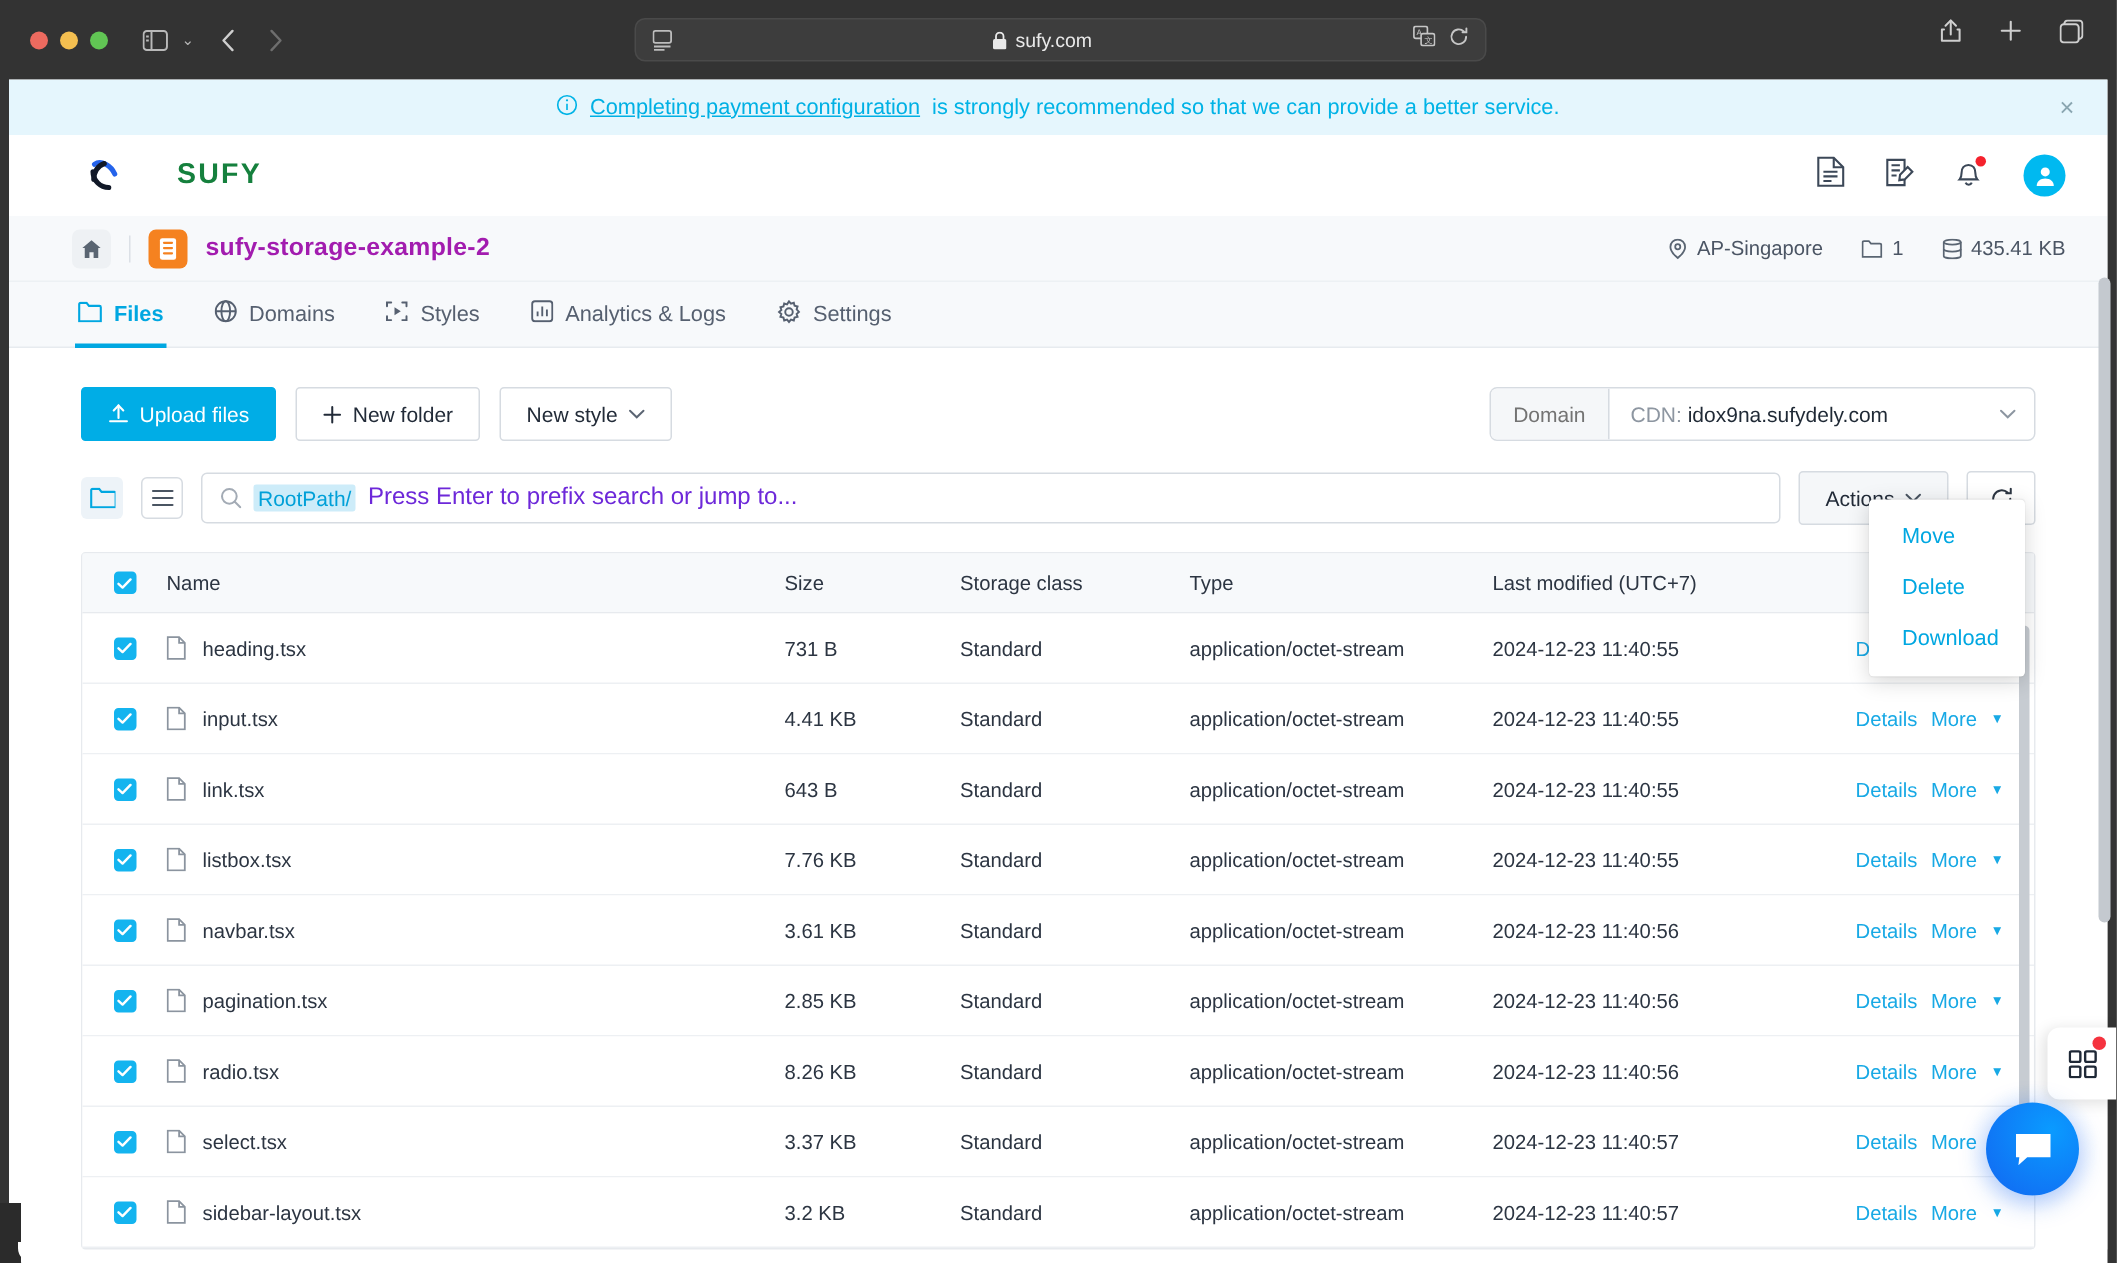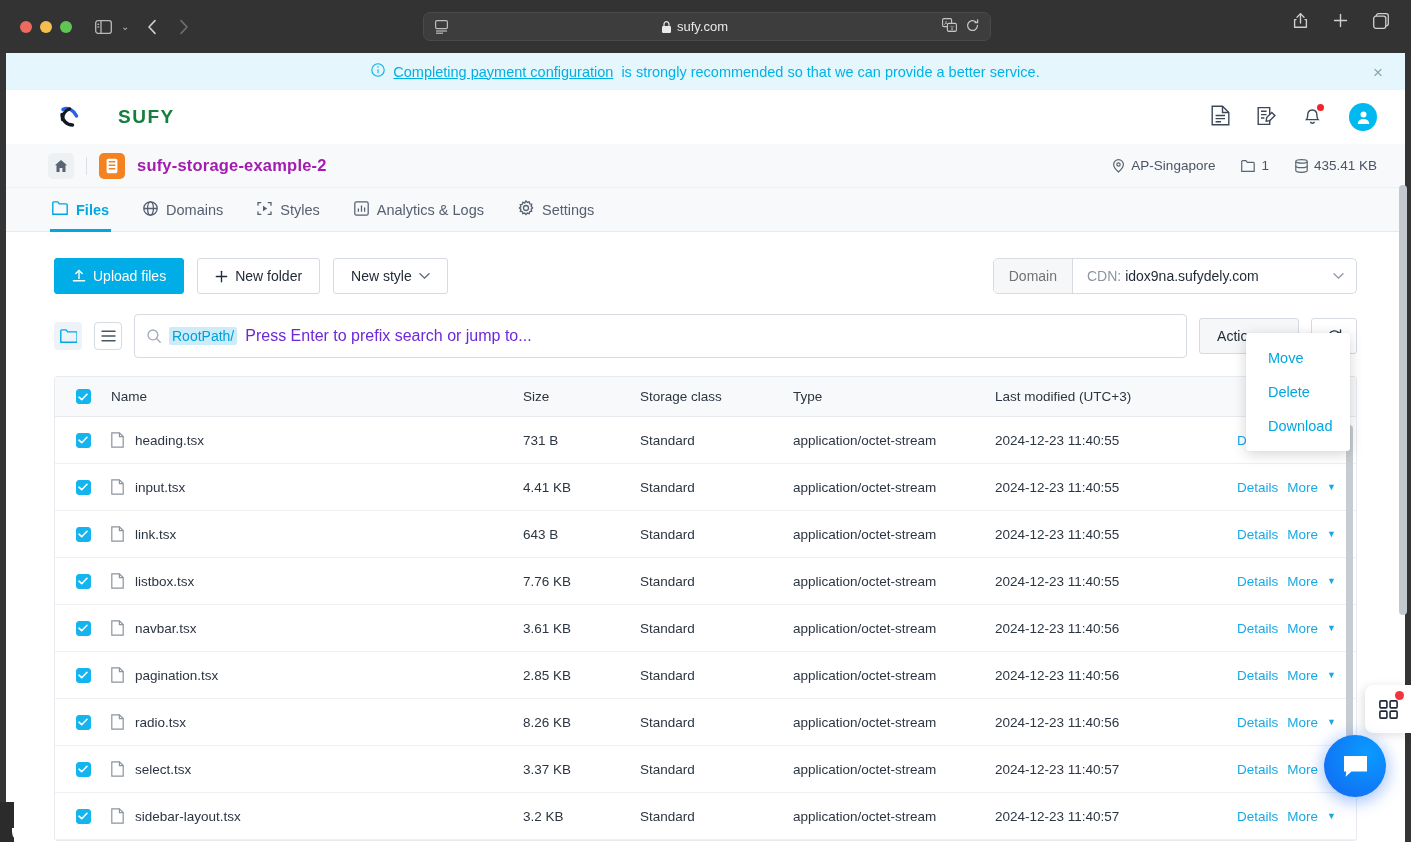--- a/index.html
+++ b/index.html
@@ -138,21 +138,21 @@
   .domain-value .cdn-prefix { color: #8d96a1; }
 
   .searchrow { display: flex; align-items: center; gap: 12px; margin-top: 20px; }
   .icon-sq {
     width: 28px; height: 28px; display: flex; align-items: center; justify-content: center;
     border-radius: 4px; cursor: pointer;
   }
   .icon-sq.sel { background: #edf3f8; color: #00a7e1; }
   .icon-sq.plain { border: 1px solid #d6dbe1; color: #4a5562; }
   .searchbox {
-    flex: 1; height: 44px; border: 1px solid #d6dbe1; border-radius: 4px;
+    flex: 1; height: 34px; border: 1px solid #d6dbe1; border-radius: 4px;
     display: flex; align-items: center; gap: 8px; padding: 0 12px; background: #fff;
   }
   .chip {
     background: #cdecf9; color: #00a0d8; font-size: 14px; padding: 1px 3px; border-radius: 2px;
   }
   .ph { font-size: 16px; color: #6d28d9; }
   .btn-actions { background: #f5f7f9; border: 1px solid #d6dbe1; }
   .btn-refresh { width: 46px; padding: 0; }
 
   
@@ -561,21 +561,21 @@
             <span class="cb">
               <svg width="10" height="8" viewBox="0 0 10 8" fill="none" stroke="#fff" stroke-width="1.6" stroke-linecap="round" stroke-linejoin="round">
                   <polyline points="1,4.2 3.7,6.7 9,1.3"></polyline>
                 </svg>
             </span>
           </div>
           <div class="c-name">Name</div>
           <div class="c-size">Size</div>
           <div class="c-class">Storage class</div>
           <div class="c-type">Type</div>
-          <div class="c-date">Last modified (UTC+3)</div>
+          <div class="c-date">Last modified (UTC+7)</div>
           <div class="c-act"></div>
         </div>
         <div id="rows">
             <div class="trow">
               <div class="c-check">
                 <span class="cb">
                   <svg width="10" height="8" viewBox="0 0 10 8" fill="none" stroke="#fff" stroke-width="1.6" stroke-linecap="round" stroke-linejoin="round">
                     <polyline points="1,4.2 3.7,6.7 9,1.3"></polyline>
                   </svg>
                 </span>

